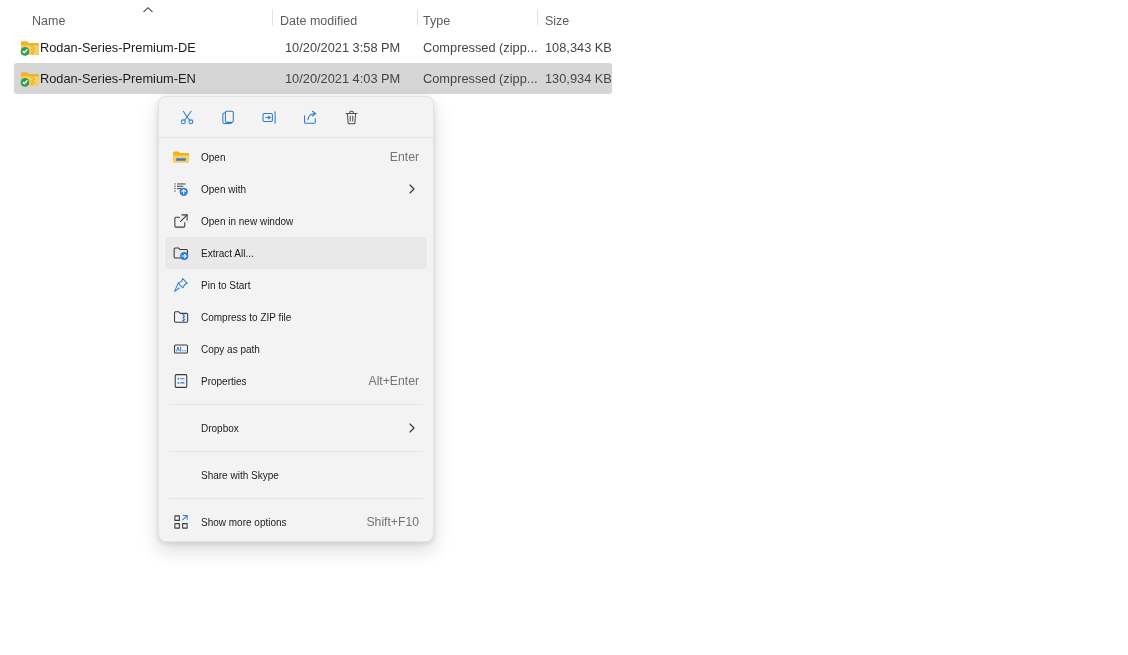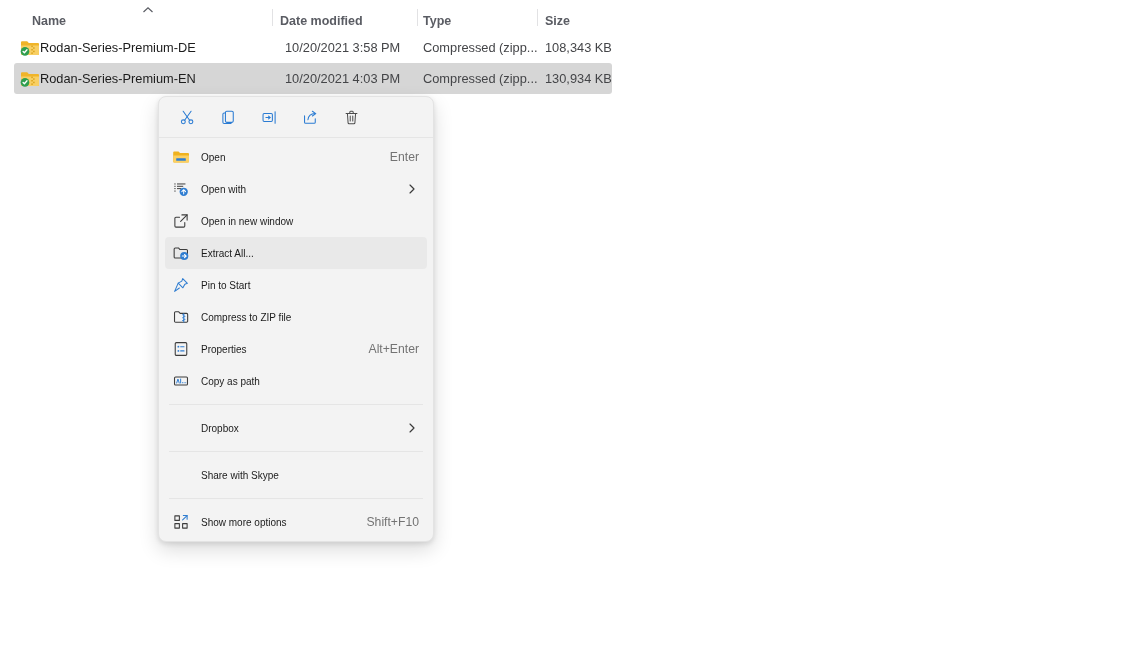--- a/index.html
+++ b/index.html
@@ -28,21 +28,20 @@
     position: relative;
     height: 32px;
     background: #ffffff;
   }
   .col-header {
     position: absolute;
     top: 14px;
     font-size: 12.5px;
     color: #5a5c63;
     white-space: nowrap;
-    font-weight: bold;
   }
   .col-divider {
     position: absolute;
     top: 9px;
     width: 1px;
     height: 17px;
     background: #e2e2e4;
   }
   .sort-chevron {
     position: absolute;
@@ -376,49 +375,49 @@
             <path d="M11.8 7.6 H13.0 M14.4 9.2 H13.2 M11.8 10.8 H13.0 M14.4 12.4 H13.2 M11.8 14.0 H13.0"></path>
           </g>
         </svg>
       </span>
       <span class="menu-label">Compress to ZIP file</span>
     </div>
 
     <div class="menu-item">
       <span class="menu-icon">
         <svg viewBox="0 0 20 20" width="18" height="18" fill="none">
+          <rect x="2.8" y="5.6" width="14.4" height="8.8" rx="1.2" stroke="#3c3c3c" stroke-width="1.2"></rect>
+          <g stroke="#2f7dd1" stroke-width="1.1" stroke-linecap="round">
+            <path d="M5.2 12.2 L6.6 7.8 L8.0 12.2"></path>
+            <path d="M9.6 7.8 V12.2"></path>
+            <path d="M11.6 11.9 H11.7 M13.4 11.9 H13.5 M15.2 11.9 H15.3"></path>
+          </g>
+        </svg>
+      </span>
+      <span class="menu-label">Copy as path</span>
+    </div>
+
+    <div class="menu-item">
+      <span class="menu-icon">
+        <svg viewBox="0 0 20 20" width="18" height="18" fill="none">
           <rect x="3.6" y="2.9" width="12.8" height="14.2" rx="1.3" stroke="#3c3c3c" stroke-width="1.2"></rect>
           <g fill="#2f7dd1">
             <circle cx="7.1" cy="7.4" r="1.05"></circle>
             <circle cx="7.1" cy="12.1" r="1.05"></circle>
           </g>
           <g stroke="#2f7dd1" stroke-width="1.15" stroke-linecap="round">
             <path d="M9.6 7.4 H13.4"></path>
             <path d="M9.6 12.1 H13.4"></path>
           </g>
         </svg>
       </span>
       <span class="menu-label">Properties</span>
       <span class="menu-shortcut">Alt+Enter</span>
     </div>
 
-    <div class="menu-item">
-      <span class="menu-icon">
-        <svg viewBox="0 0 20 20" width="18" height="18" fill="none">
-          <rect x="2.8" y="5.6" width="14.4" height="8.8" rx="1.2" stroke="#3c3c3c" stroke-width="1.2"></rect>
-          <g stroke="#2f7dd1" stroke-width="1.1" stroke-linecap="round">
-            <path d="M5.2 12.2 L6.6 7.8 L8.0 12.2"></path>
-            <path d="M9.6 7.8 V12.2"></path>
-            <path d="M11.6 11.9 H11.7 M13.4 11.9 H13.5 M15.2 11.9 H15.3"></path>
-          </g>
-        </svg>
-      </span>
-      <span class="menu-label">Copy as path</span>
-    </div>
-
   </div>
 
   <div class="menu-sep-inset"></div>
 
   <div class="menu-group">
     <div class="menu-item no-icon">
       <span class="menu-label">Dropbox</span>
       <span class="menu-chevron">
         <svg viewBox="0 0 14 14" width="14" height="14" fill="none" stroke="currentColor" stroke-width="1.15" stroke-linecap="round" stroke-linejoin="round">
           <path d="M5 3 L9 7 L5 11"></path>

